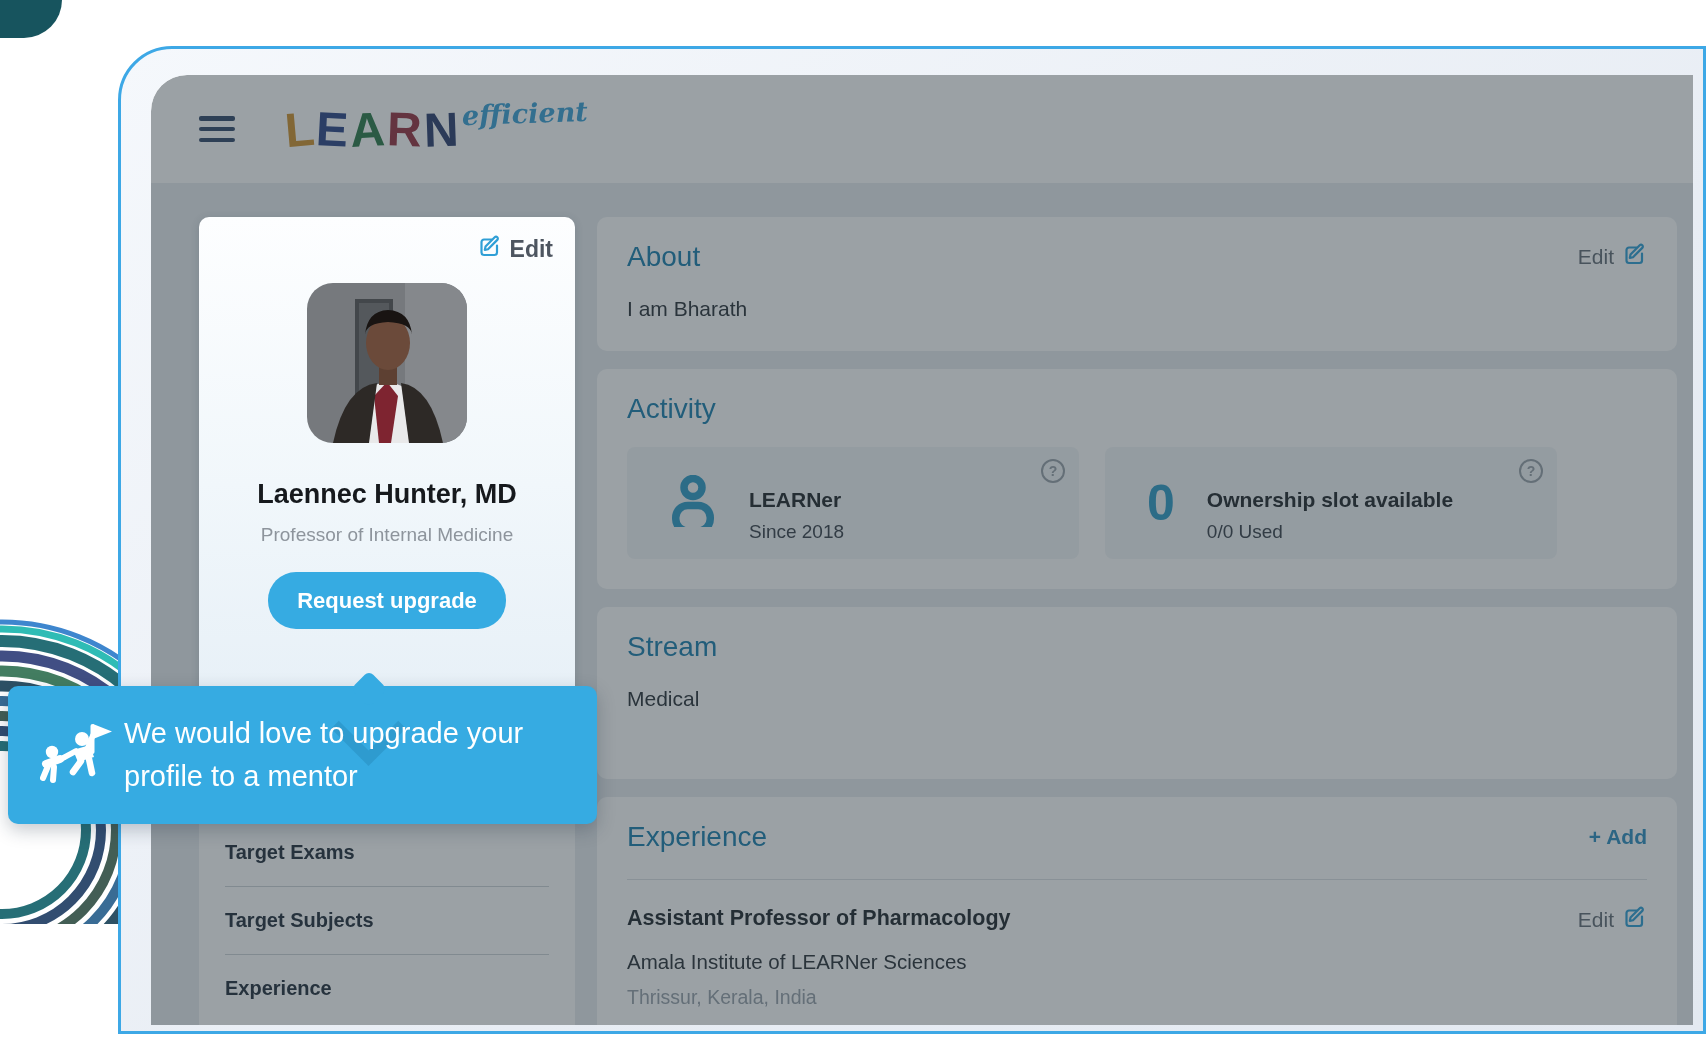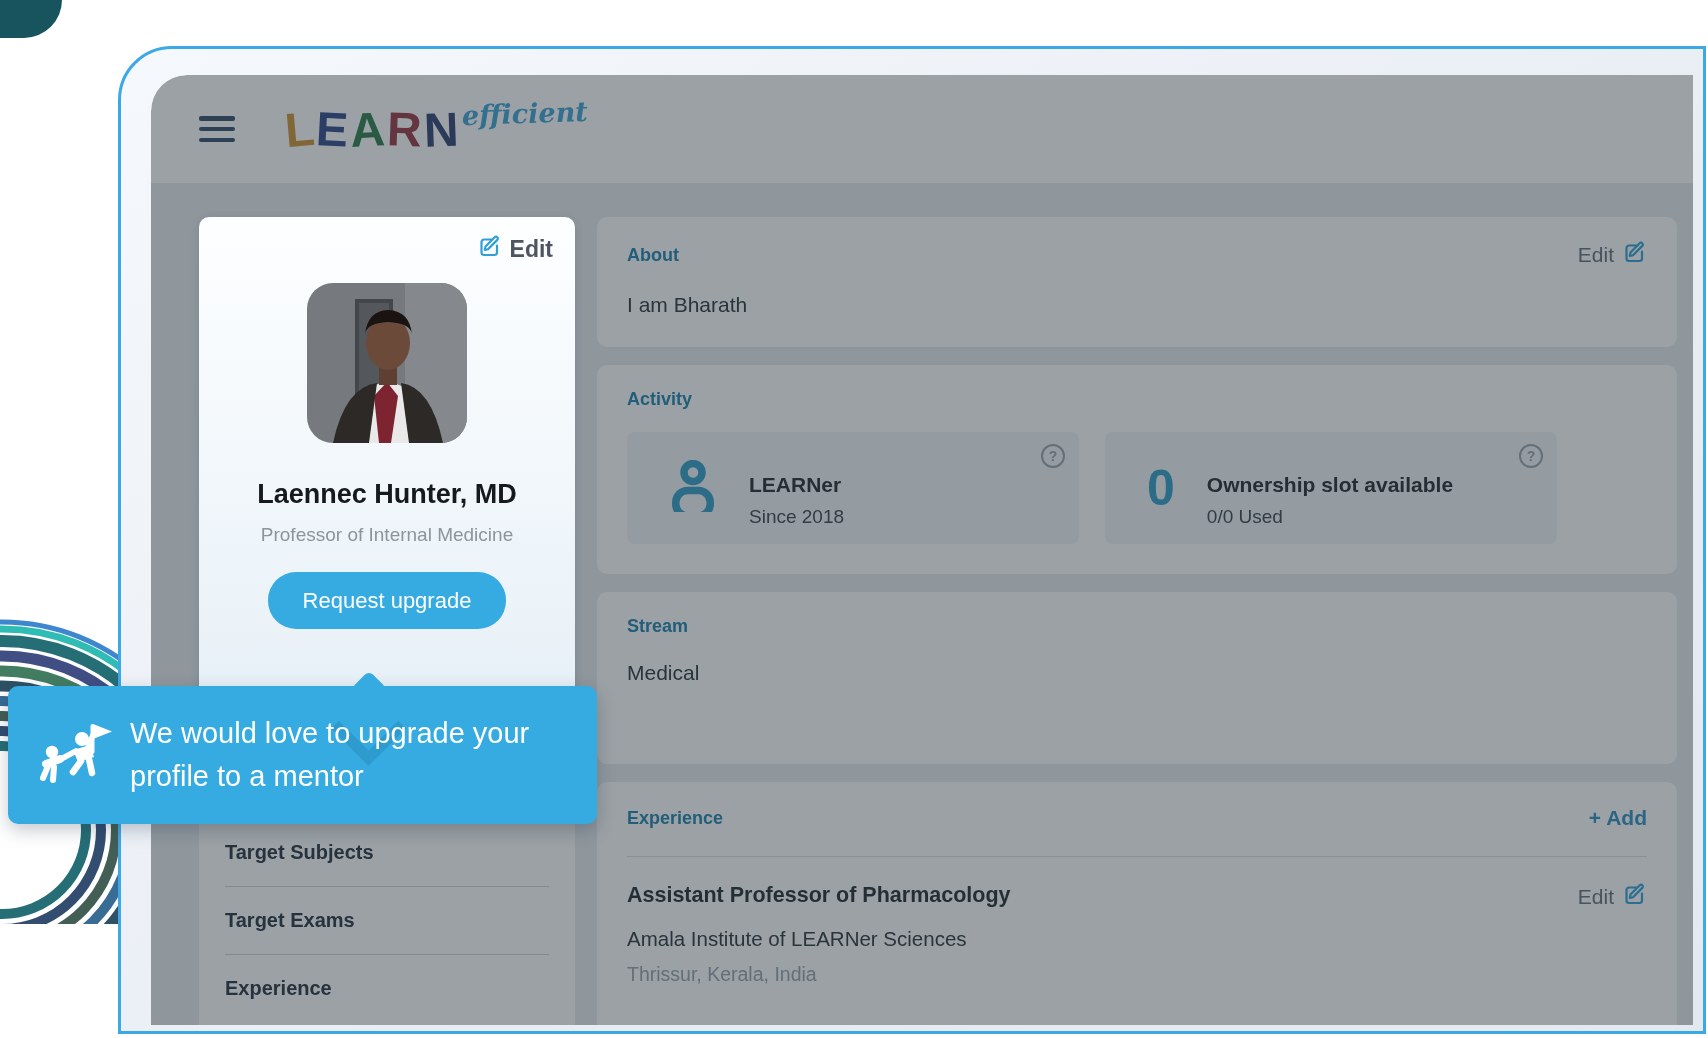--- a/index.html
+++ b/index.html
@@ -53,34 +53,34 @@
                   box-shadow:0 2px 8px rgba(40,60,80,.18);
                   padding:18px 22px; display:flex; flex-direction:column; align-items:center; }
   .profile-edit { align-self:flex-end; display:flex; align-items:center; gap:8px;
                   cursor:pointer; }
   .profile-edit .txt { font-size:23px; font-weight:700; color:#4d5560; }
   .avatar { width:160px; height:160px; border-radius:26px; overflow:hidden; margin-top:20px;
             flex:none; }
   .profile-name { margin-top:36px; font-size:27px; font-weight:700; color:#16191d; }
   .profile-title { margin-top:14px; font-size:19px; color:#8d949c; }
   .upgrade-btn { margin-top:26px; width:238px; height:57px; border:none; border-radius:28px;
-                 background:#36abe2; color:#ffffff; font-size:22px; font-weight:400;
+                 background:#36abe2; color:#ffffff; font-size:22px; font-weight:700;
                  font-family:inherit; cursor:pointer; }
 
   
   .side-list { margin-top:8px; background:#ffffff; border-radius:10px;
                padding:108px 26px 26px; min-height:330px; }
   .side-item { padding:22px 0; font-size:20px; font-weight:700; color:#232f3c;
                cursor:pointer; }
   .side-item + .side-item { border-top:1px solid #cfd3d7; }
 
   
   .card { background:#ffffff; border-radius:10px; padding:24px 30px 30px; }
   .card-head { display:flex; align-items:center; justify-content:space-between; }
-  .card-title { font-size:18px; font-weight:700; color:#1b7fae; }
+  .card-title { font-size:28px; font-weight:400; color:#1b7fae; }
   .edit-link { display:flex; align-items:center; gap:9px; cursor:pointer; }
   .edit-link .txt { font-size:21px; color:#636c75; }
   .add-link { font-size:21px; font-weight:700; color:#2e8fc0; cursor:pointer; }
   .card-text { margin-top:24px; font-size:21px; color:#2a3138; }
 
   .sub-row { display:flex; gap:26px; margin-top:22px; }
   .sub-card { width:452px; height:112px; background:#f2f5f7; border-radius:8px;
               position:relative; display:flex; align-items:center; gap:32px;
               padding:14px 20px 14px 42px; }
   .sub-title { font-size:21px; font-weight:700; color:#20262b;margin-top:24px; }
@@ -97,21 +97,21 @@
   .exp-entry { margin-top:26px; }
   .exp-top { display:flex; align-items:flex-start; justify-content:space-between;gap:24px; }
   .exp-role { font-size:21.5px; font-weight:700; color:#1f262c; }
   .exp-org { margin-top:16px; font-size:20.5px; color:#2a3138; }
   .exp-dates { margin-top:14px; font-size:19.5px; color:#98a1aa; }
   .exp-loc { margin-top:12px; font-size:19.5px; color:#98a1aa; }
 
   
   .tooltip { position:absolute; left:8px; top:686px; width:589px; height:138px;
              background:#36abe2; border-radius:10px; z-index:40;
-             display:flex; align-items:center; gap:16px; padding:0 24px 0 32px;
+             display:flex; align-items:center; gap:10px; padding:0 24px 0 32px;
              box-shadow:0 6px 18px rgba(20,40,60,.25); }
   .tooltip::before { content:""; position:absolute; top:-10px; left:348px; width:26px;
                      height:26px; background:#36abe2; border-radius:6px;
                      transform:rotate(45deg); }
   .tooltip::after { content:""; position:absolute; top:16px; left:334px; width:42px;
                     height:42px; border-right:11px solid rgba(13,84,121,.18);
                     border-bottom:11px solid rgba(13,84,121,.18);
                     transform:rotate(45deg); }
   .tooltip-text { color:#ffffff; font-size:29px; line-height:1.5; position:relative;
                   z-index:2; }
@@ -190,22 +190,22 @@
               <path d="M58 52 Q60 28 81 27 Q103 28 105 52 Q104 40 81 39 Q59 40 58 52 Z" fill="#191412"></path>
             </svg>
           </div>
 
           <div class="profile-name">Laennec Hunter, MD</div>
           <div class="profile-title">Professor of Internal Medicine</div>
           <button class="upgrade-btn">Request upgrade</button>
         </div>
 
         <div class="side-list">
+          <div class="side-item">Target Exams</div>
           <div class="side-item">Target Subjects</div>
-          <div class="side-item">Target Exams</div>
           <div class="side-item">Experience</div>
         </div>
       </div>
 
       <div class="right-col">
 
         <div class="card">
           <div class="card-head">
             <div class="card-title">About</div>
             <div class="edit-link">

